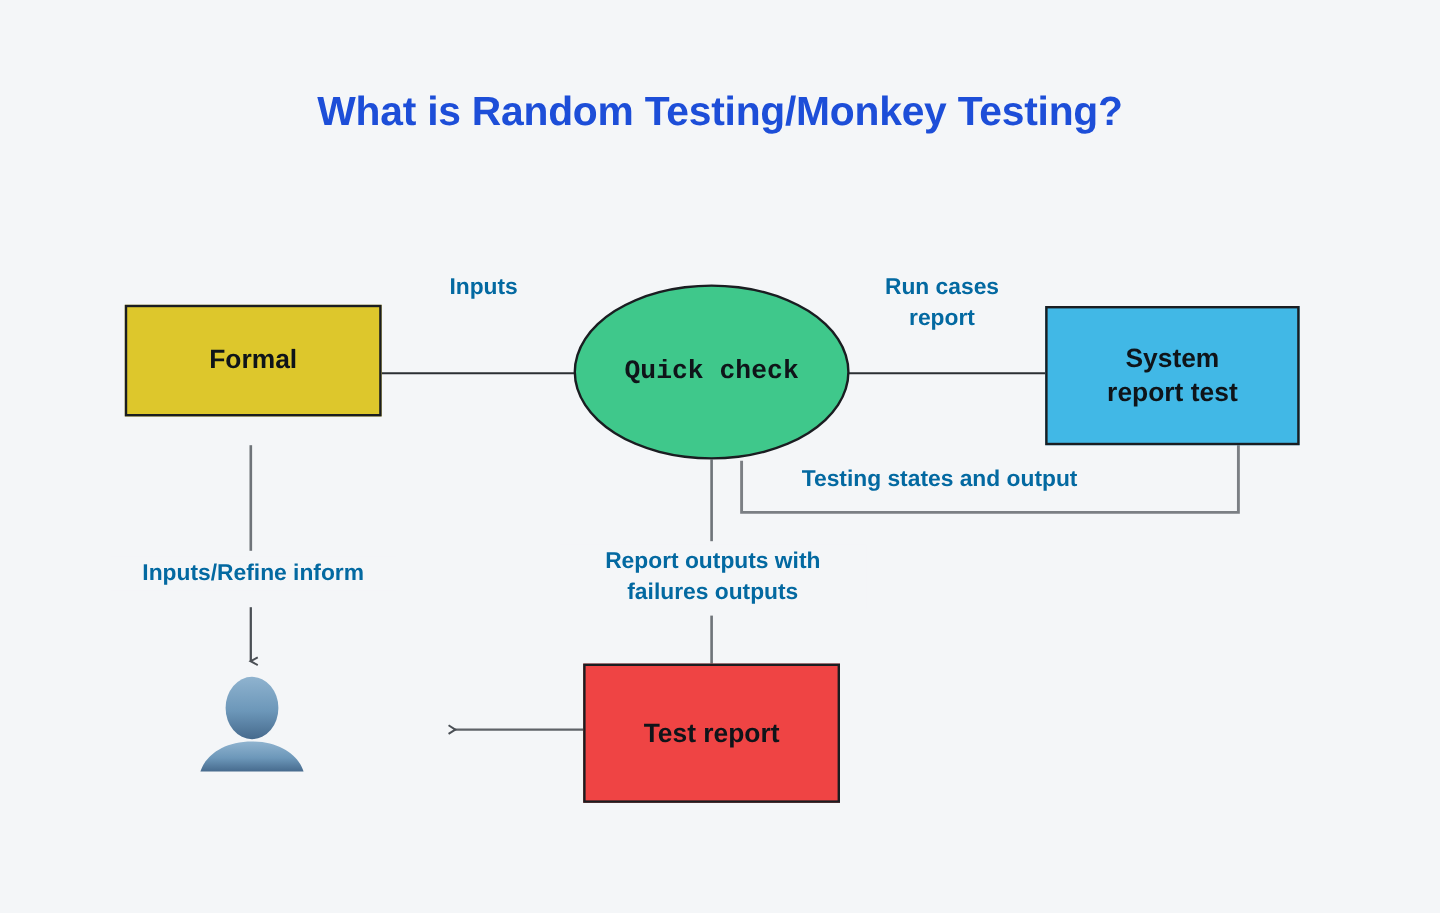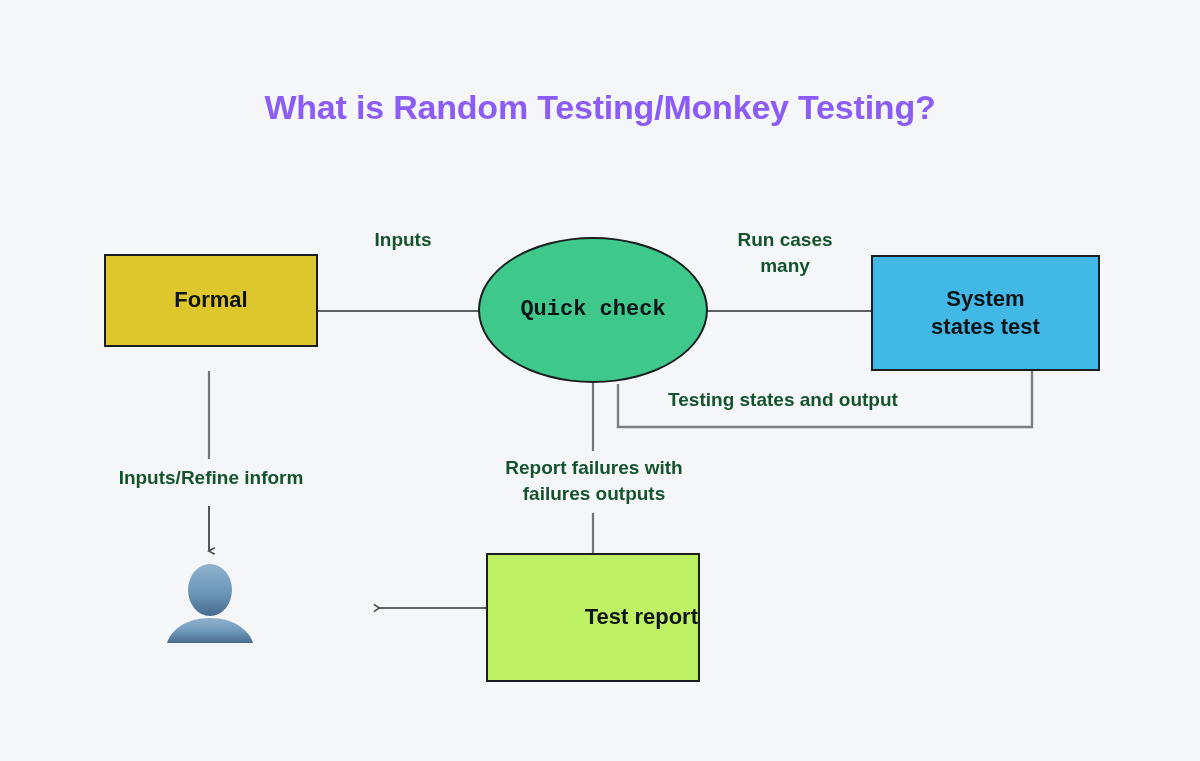--- a/index.html
+++ b/index.html
@@ -17,27 +17,27 @@
   }
   #canvas {
     position: absolute;
     inset: 0;
     width: 1200px;
     height: 761px;
   }
   .page-title {
     position: absolute;
     left: 0;
-    top: 88px;
+    top: 74px;
     width: 1200px;
     text-align: center;
     font-size: 34px;
     font-weight: 700;
     letter-spacing: -0.2px;
-    color: #8b5cf6;
+    color: #1d4ed8;
   }
   .node {
     position: absolute;
     box-sizing: border-box;
     display: flex;
     align-items: center;
     justify-content: center;
     text-align: center;
     font-weight: 700;
     font-size: 22px;
@@ -48,48 +48,47 @@
   .node-formal {
     left: 104px;
     top: 254px;
     width: 214px;
     height: 93px;
     background: #ddc72c;
   }
   .node-sut {
     left: 871px;
     top: 255px;
-    width: 229px;
+    width: 212px;
     height: 116px;
     background: #41b8e6;
   }
   .node-report {
     left: 486px;
     top: 553px;
     width: 214px;
-    height: 129px;
-    background: #bef264;
-    justify-content: flex-end;
+    height: 116px;
+    background: #ef4444;
   }
   .node-ellipse {
     left: 478px;
     top: 237px;
     width: 230px;
     height: 146px;
     background: #3fc88b;
     border-radius: 50%;
     font-family: Liberation Mono, monospace;
   }
   .edge-label {
     position: absolute;
     text-align: center;
     font-weight: 700;
     font-size: 19px;
     line-height: 1.38;
-    color: #14532d;
+    color: #0369a1;
     background: #f4f6f8;
     padding: 1px 6px;
     box-sizing: border-box;
   }
   .lbl-inputs   { left: 332px; top: 226px; width: 142px; }
   .lbl-runmany  { left: 712px; top: 226px; width: 146px; }
   .lbl-validate { left: 636px; top: 386px; width: 294px; }
   .lbl-define   { left:  92px; top: 464px; width: 238px; }
   .lbl-reportf  { left: 466px; top: 454px; width: 256px; }
   .avatar {
@@ -148,37 +147,37 @@
     <span>Formal</span>
   </div>
 
   <div class="node node-ellipse">
     <span>Quick check</span>
   </div>
 
   <div class="node node-sut">
     <span>
       <span>System</span><br>
-      <span>states test</span>
+      <span>report test</span>
     </span>
   </div>
 
   <div class="node node-report">
     <span>Test report</span>
   </div>
 
   <div class="edge-label lbl-inputs">Inputs</div>
 
   <div class="edge-label lbl-runmany">
     <span>Run cases</span><br>
-    <span>many</span>
+    <span>report</span>
   </div>
 
   <div class="edge-label lbl-validate">Testing states and output</div>
 
   <div class="edge-label lbl-define">Inputs/Refine inform</div>
 
   <div class="edge-label lbl-reportf">
-    <span>Report failures with</span><br>
+    <span>Report outputs with</span><br>
     <span>failures outputs</span>
   </div>
 
 </div>
 
 </body></html>

